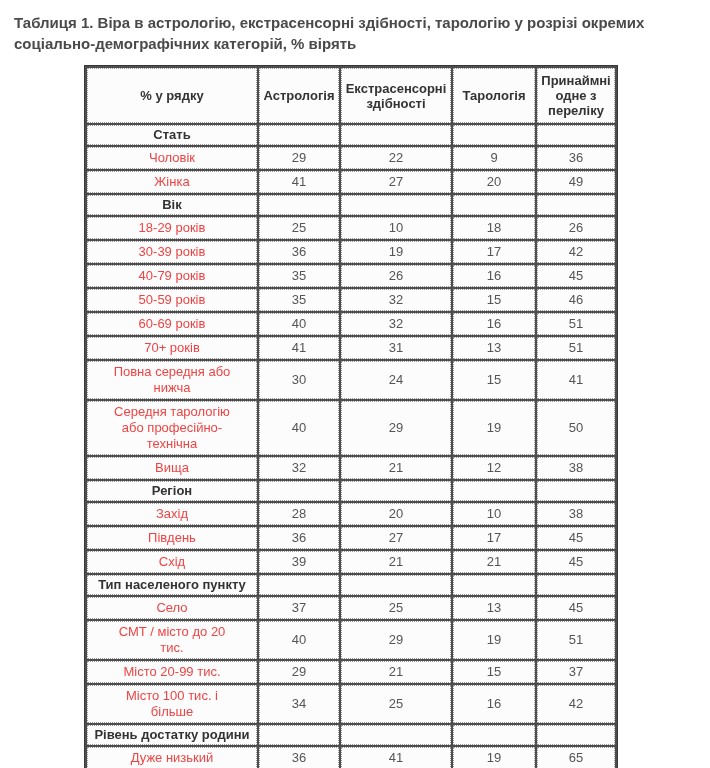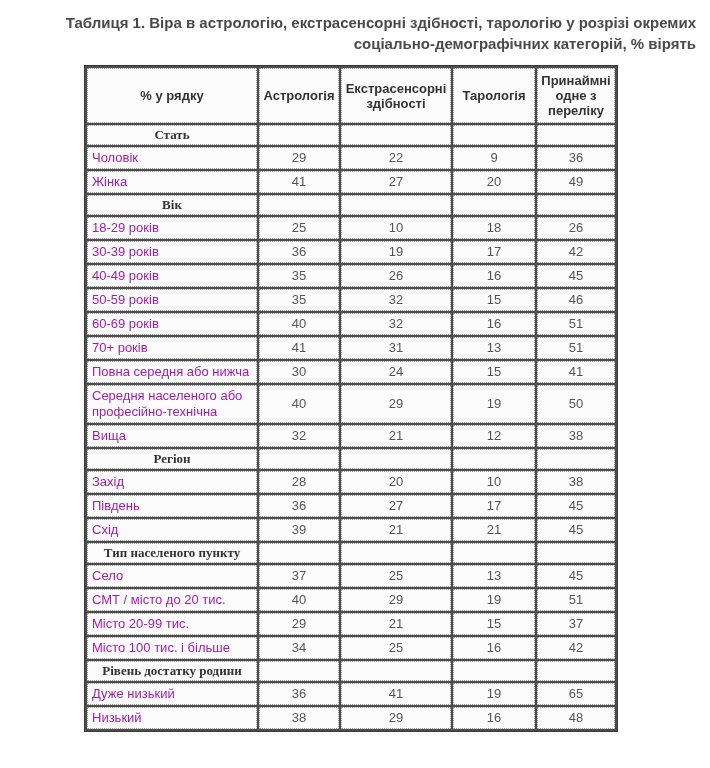--- a/index.html
+++ b/index.html
@@ -10,21 +10,21 @@
   }
   .page {
     position: relative;
     width: 710px;
     height: 768px;
     background: #ffffff;
     overflow: hidden;
   }
   .caption {
     margin: 12px 14px 11px 14px;
-    text-align: right;
+    text-align: left;
     font-size: 15px;
     line-height: 21px;
     font-weight: bold;
     color: #4a4a4a;
   }
   table.data {
     border-collapse: separate;
     border-spacing: 2px;
     background: #4d4d4d;          
     border: 1px solid #383838;
@@ -45,38 +45,37 @@
   }
   th {
     font-weight: bold;
     color: #333333;
     text-align: center;
     line-height: 15px;
     padding: 2px 3px;
     height: 49px;
   }
   td.rowlabel {
-    color: #a21caf;
-    text-align: left;
-    padding: 2px 4px;
+    color: #ef4444;
+    text-align: center;
+    padding: 2px 19px;
     line-height: 16px;
   }
   td.num {
     color: #555555;
     text-align: center;
     padding: 2px 4px;
     line-height: 16px;
   }
   td.section-label {
     font-weight: bold;
     color: #333333;
     text-align: center;
     padding: 1px 4px;
     line-height: 16px;
-    font-family: Liberation Serif, serif;
   }
   td.empty {
     padding: 1px 4px;
     line-height: 16px;
   }
 </style>
 </head>
 <body>
 
 <div class="page">
@@ -137,21 +136,21 @@
           <td class="num">26</td>
         </tr>
         <tr>
           <td class="rowlabel">30-39 років</td>
           <td class="num">36</td>
           <td class="num">19</td>
           <td class="num">17</td>
           <td class="num">42</td>
         </tr>
         <tr>
-          <td class="rowlabel">40-49 років</td>
+          <td class="rowlabel">40-79 років</td>
           <td class="num">35</td>
           <td class="num">26</td>
           <td class="num">16</td>
           <td class="num">45</td>
         </tr>
         <tr>
           <td class="rowlabel">50-59 років</td>
           <td class="num">35</td>
           <td class="num">32</td>
           <td class="num">15</td>
@@ -172,21 +171,21 @@
           <td class="num">51</td>
         </tr>
         <tr>
           <td class="rowlabel">Повна середня або нижча</td>
           <td class="num">30</td>
           <td class="num">24</td>
           <td class="num">15</td>
           <td class="num">41</td>
         </tr>
         <tr>
-          <td class="rowlabel">Середня населеного або професійно-технічна</td>
+          <td class="rowlabel">Середня тарологію або професійно-технічна</td>
           <td class="num">40</td>
           <td class="num">29</td>
           <td class="num">19</td>
           <td class="num">50</td>
         </tr>
         <tr>
           <td class="rowlabel">Вища</td>
           <td class="num">32</td>
           <td class="num">21</td>
           <td class="num">12</td>

